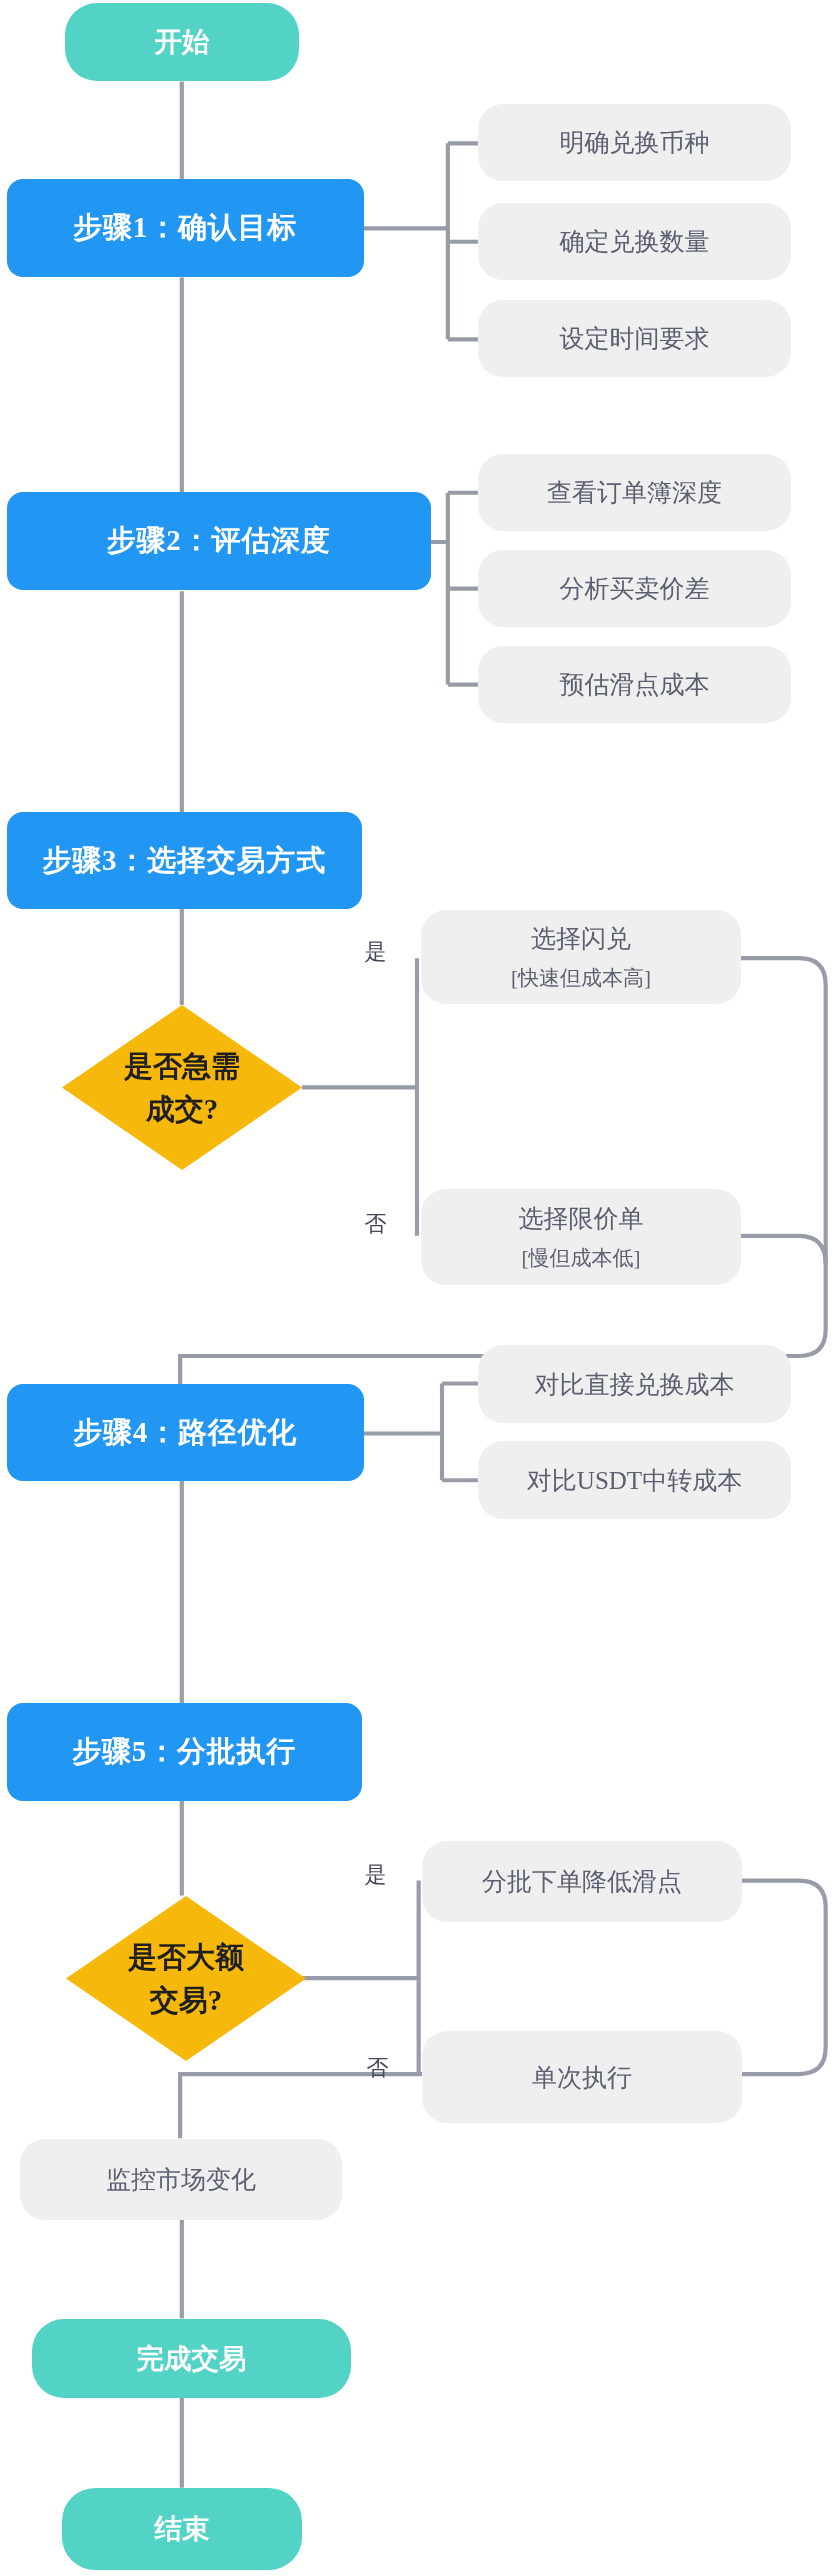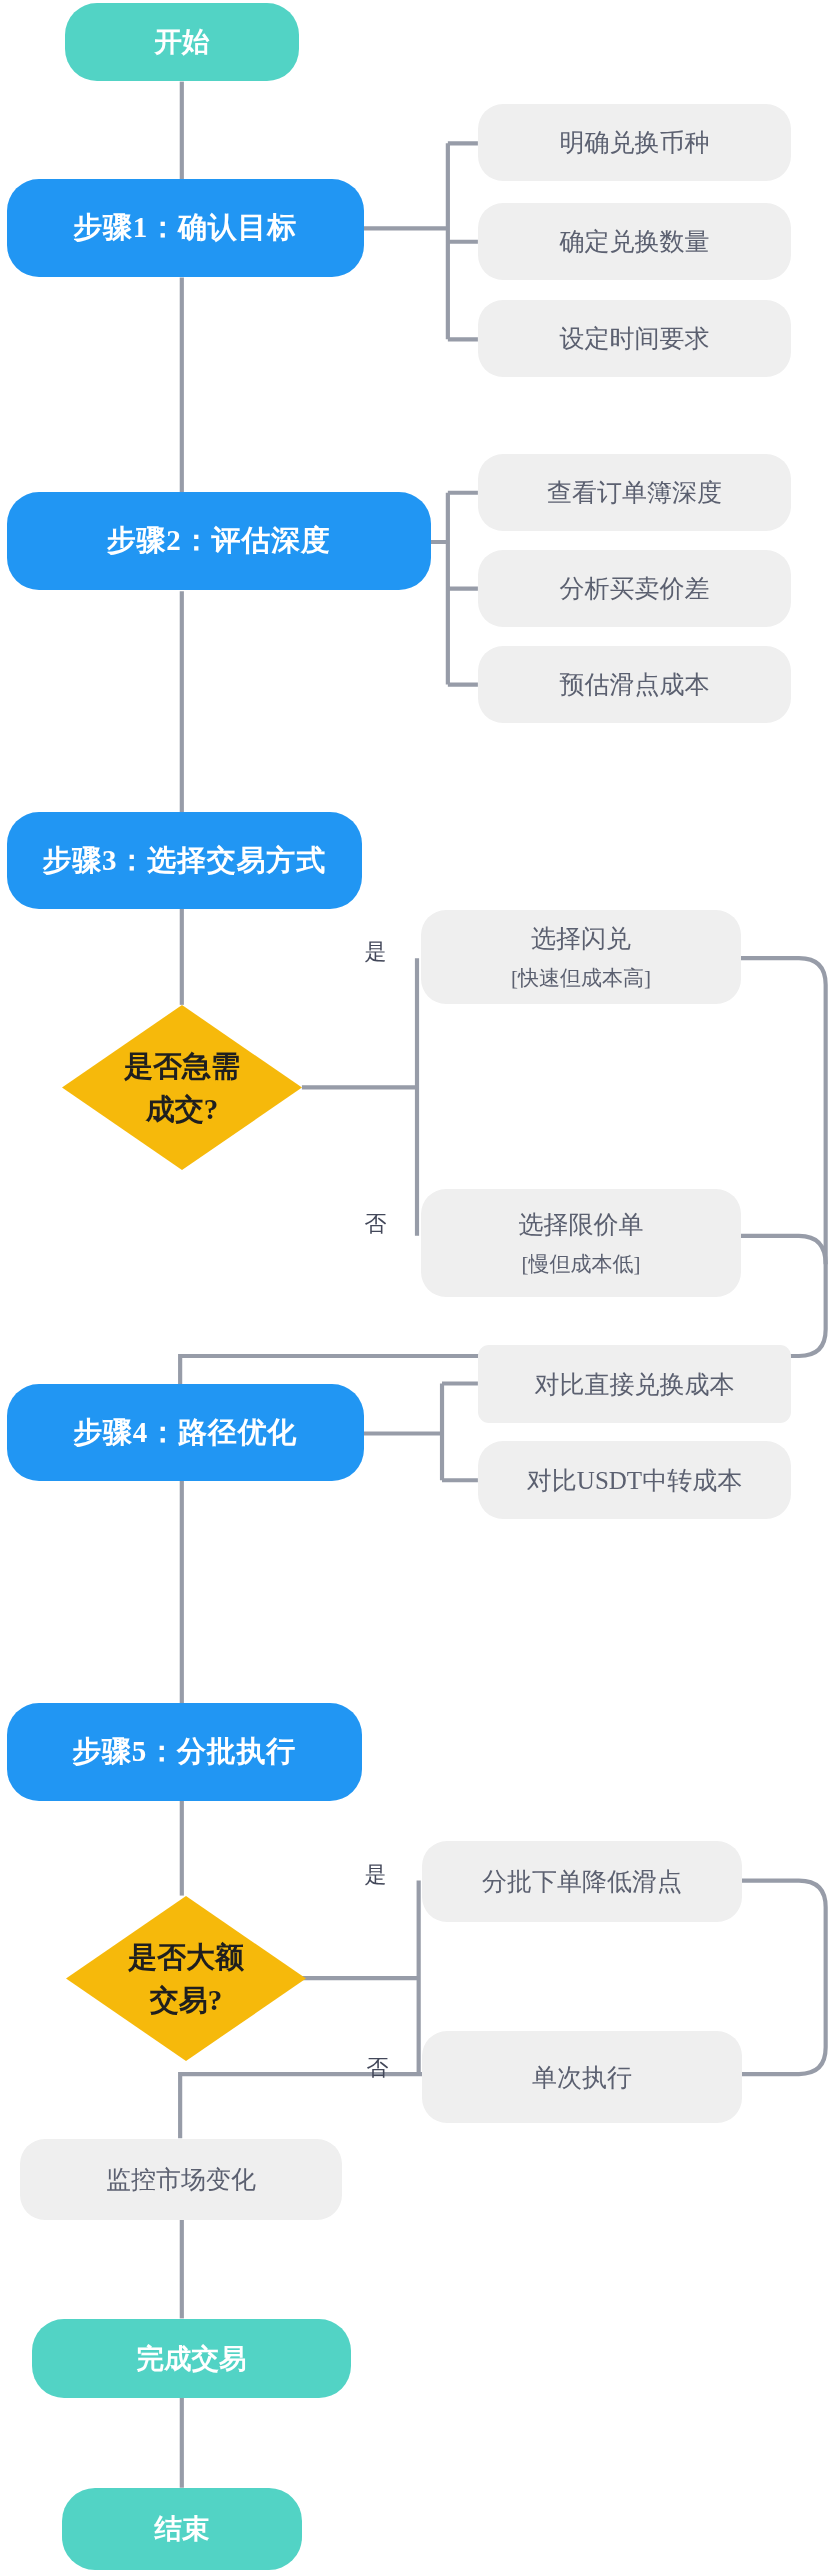--- a/index.html
+++ b/index.html
@@ -12,21 +12,21 @@
     --label-text:#43485A;
     --decision-text:#1F1F1F;
   }
   html,body{margin:0;padding:0;background:#ffffff;}
   body{font-family:"Liberation Serif","DejaVu Serif",serif;}
   #canvas{position:relative;width:834px;height:2576px;background:#ffffff;overflow:hidden;}
   #edges{position:absolute;left:0;top:0;z-index:1;}
   .edge{stroke:var(--connector-gray);stroke-width:5;fill:none;}
   .node{position:absolute;z-index:2;display:flex;flex-direction:column;align-items:center;justify-content:center;text-align:center;box-sizing:border-box;}
   .terminal{background:var(--terminal-teal);color:#ffffff;font-weight:bold;font-size:27.5px;border-radius:32px;}
-  .process{background:var(--process-blue);color:#ffffff;font-weight:bold;font-size:29px;border-radius:32px;letter-spacing:0.8px;}
+  .process{background:var(--process-blue);color:#ffffff;font-weight:bold;font-size:29px;border-radius:16px;letter-spacing:0.8px;}
   .task{background:var(--task-gray);color:var(--task-text);font-size:25px;border-radius:25px;}
   .task .sub{font-size:21px;margin-top:8.3px;}
   .decision{background:var(--decision-yellow);color:var(--decision-text);font-weight:bold;font-size:29px;line-height:1.45;
             clip-path:polygon(50% 0%,100% 50%,50% 100%,0% 50%);}
   .yn{position:absolute;z-index:3;font-size:22px;color:var(--label-text);width:37px;height:33px;display:flex;align-items:center;justify-content:center;}
 </style>
 </head>
 <body>
 
 <div id="canvas">
@@ -94,29 +94,29 @@
       <span>是</span>
     </div>
   <div class="yn" style="left:357px;top:1207px;">
       <span>否</span>
     </div>
 
   <div class="node task" style="left:421px;top:910px;width:320px;height:94px;">
     <span>选择闪兑</span>
     <span class="sub">[快速但成本高]</span>
   </div>
-  <div class="node task" style="left:421px;top:1189px;width:320px;height:108px;">
+  <div class="node task" style="left:421px;top:1189px;width:320px;height:96px;">
     <span>选择限价单</span>
     <span class="sub">[慢但成本低]</span>
   </div>
 
   <div class="node process" style="left:6.7px;top:1384px;width:357px;height:97px;">
       <span>步骤4：路径优化</span>
     </div>
-  <div class="node task" style="left:478px;top:1345px;width:313px;height:78px;border-radius:11px;">
+  <div class="node task" style="left:478px;top:1345px;width:313px;height:78px;">
       <span>对比直接兑换成本</span>
     </div>
   <div class="node task" style="left:478px;top:1441px;width:313px;height:78px;">
       <span>对比USDT中转成本</span>
     </div>
 
   <div class="node process" style="left:6.7px;top:1703px;width:355px;height:98px;">
       <span>步骤5：分批执行</span>
     </div>
 

